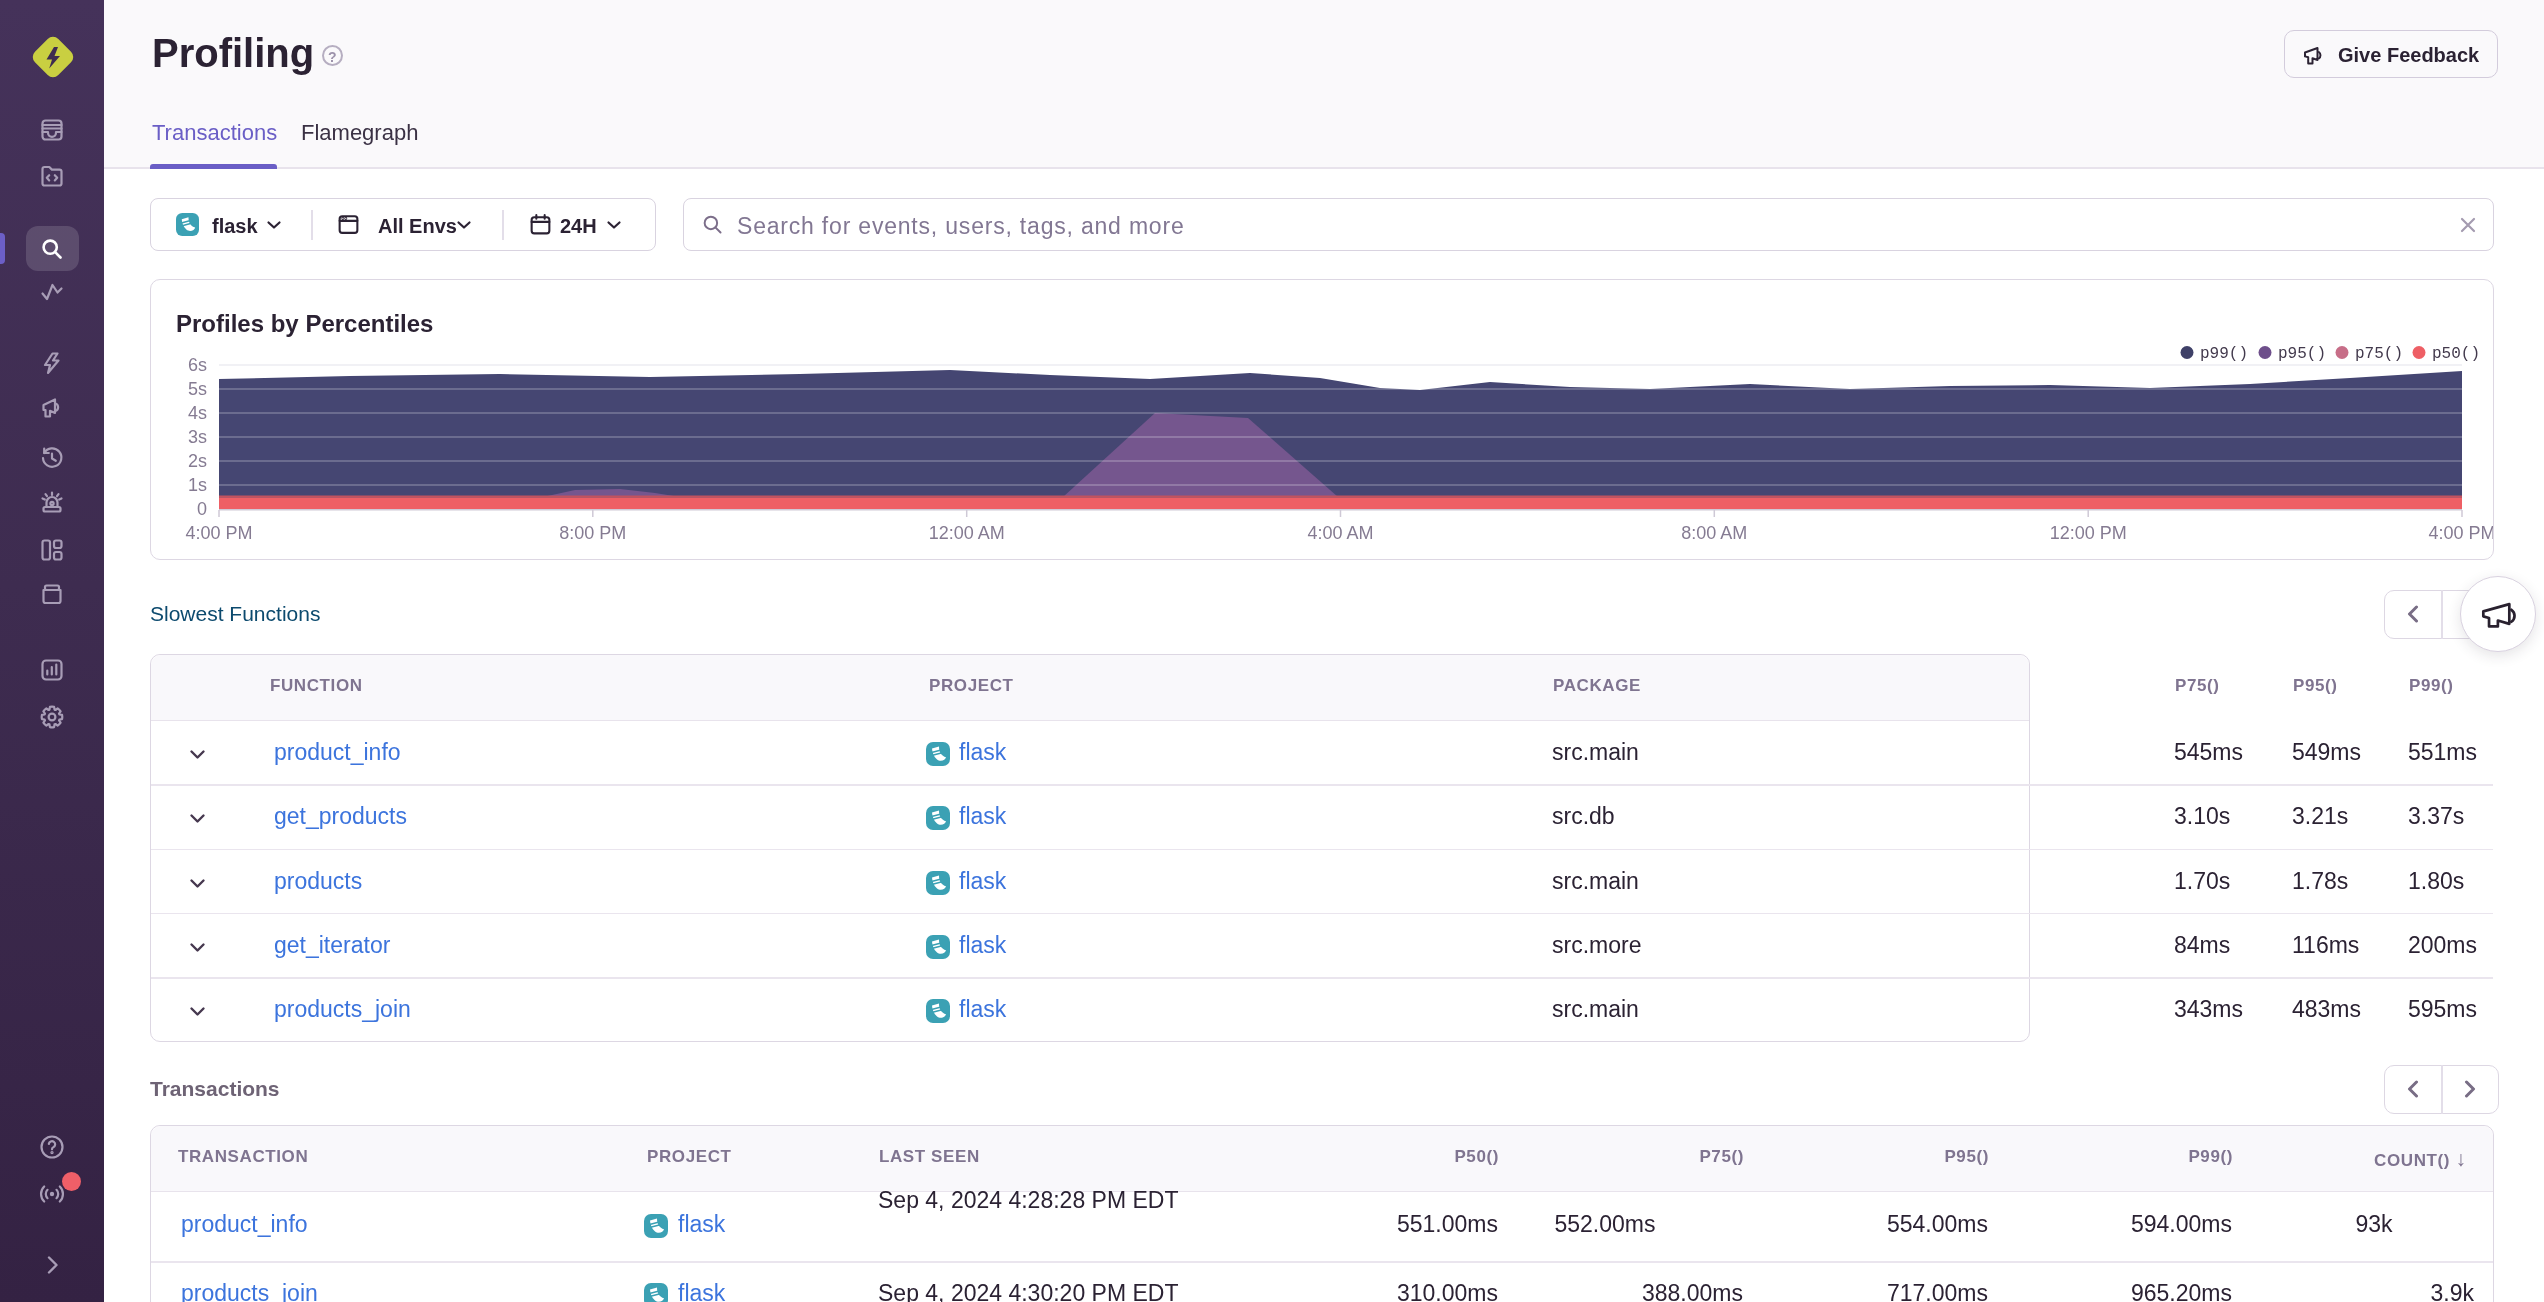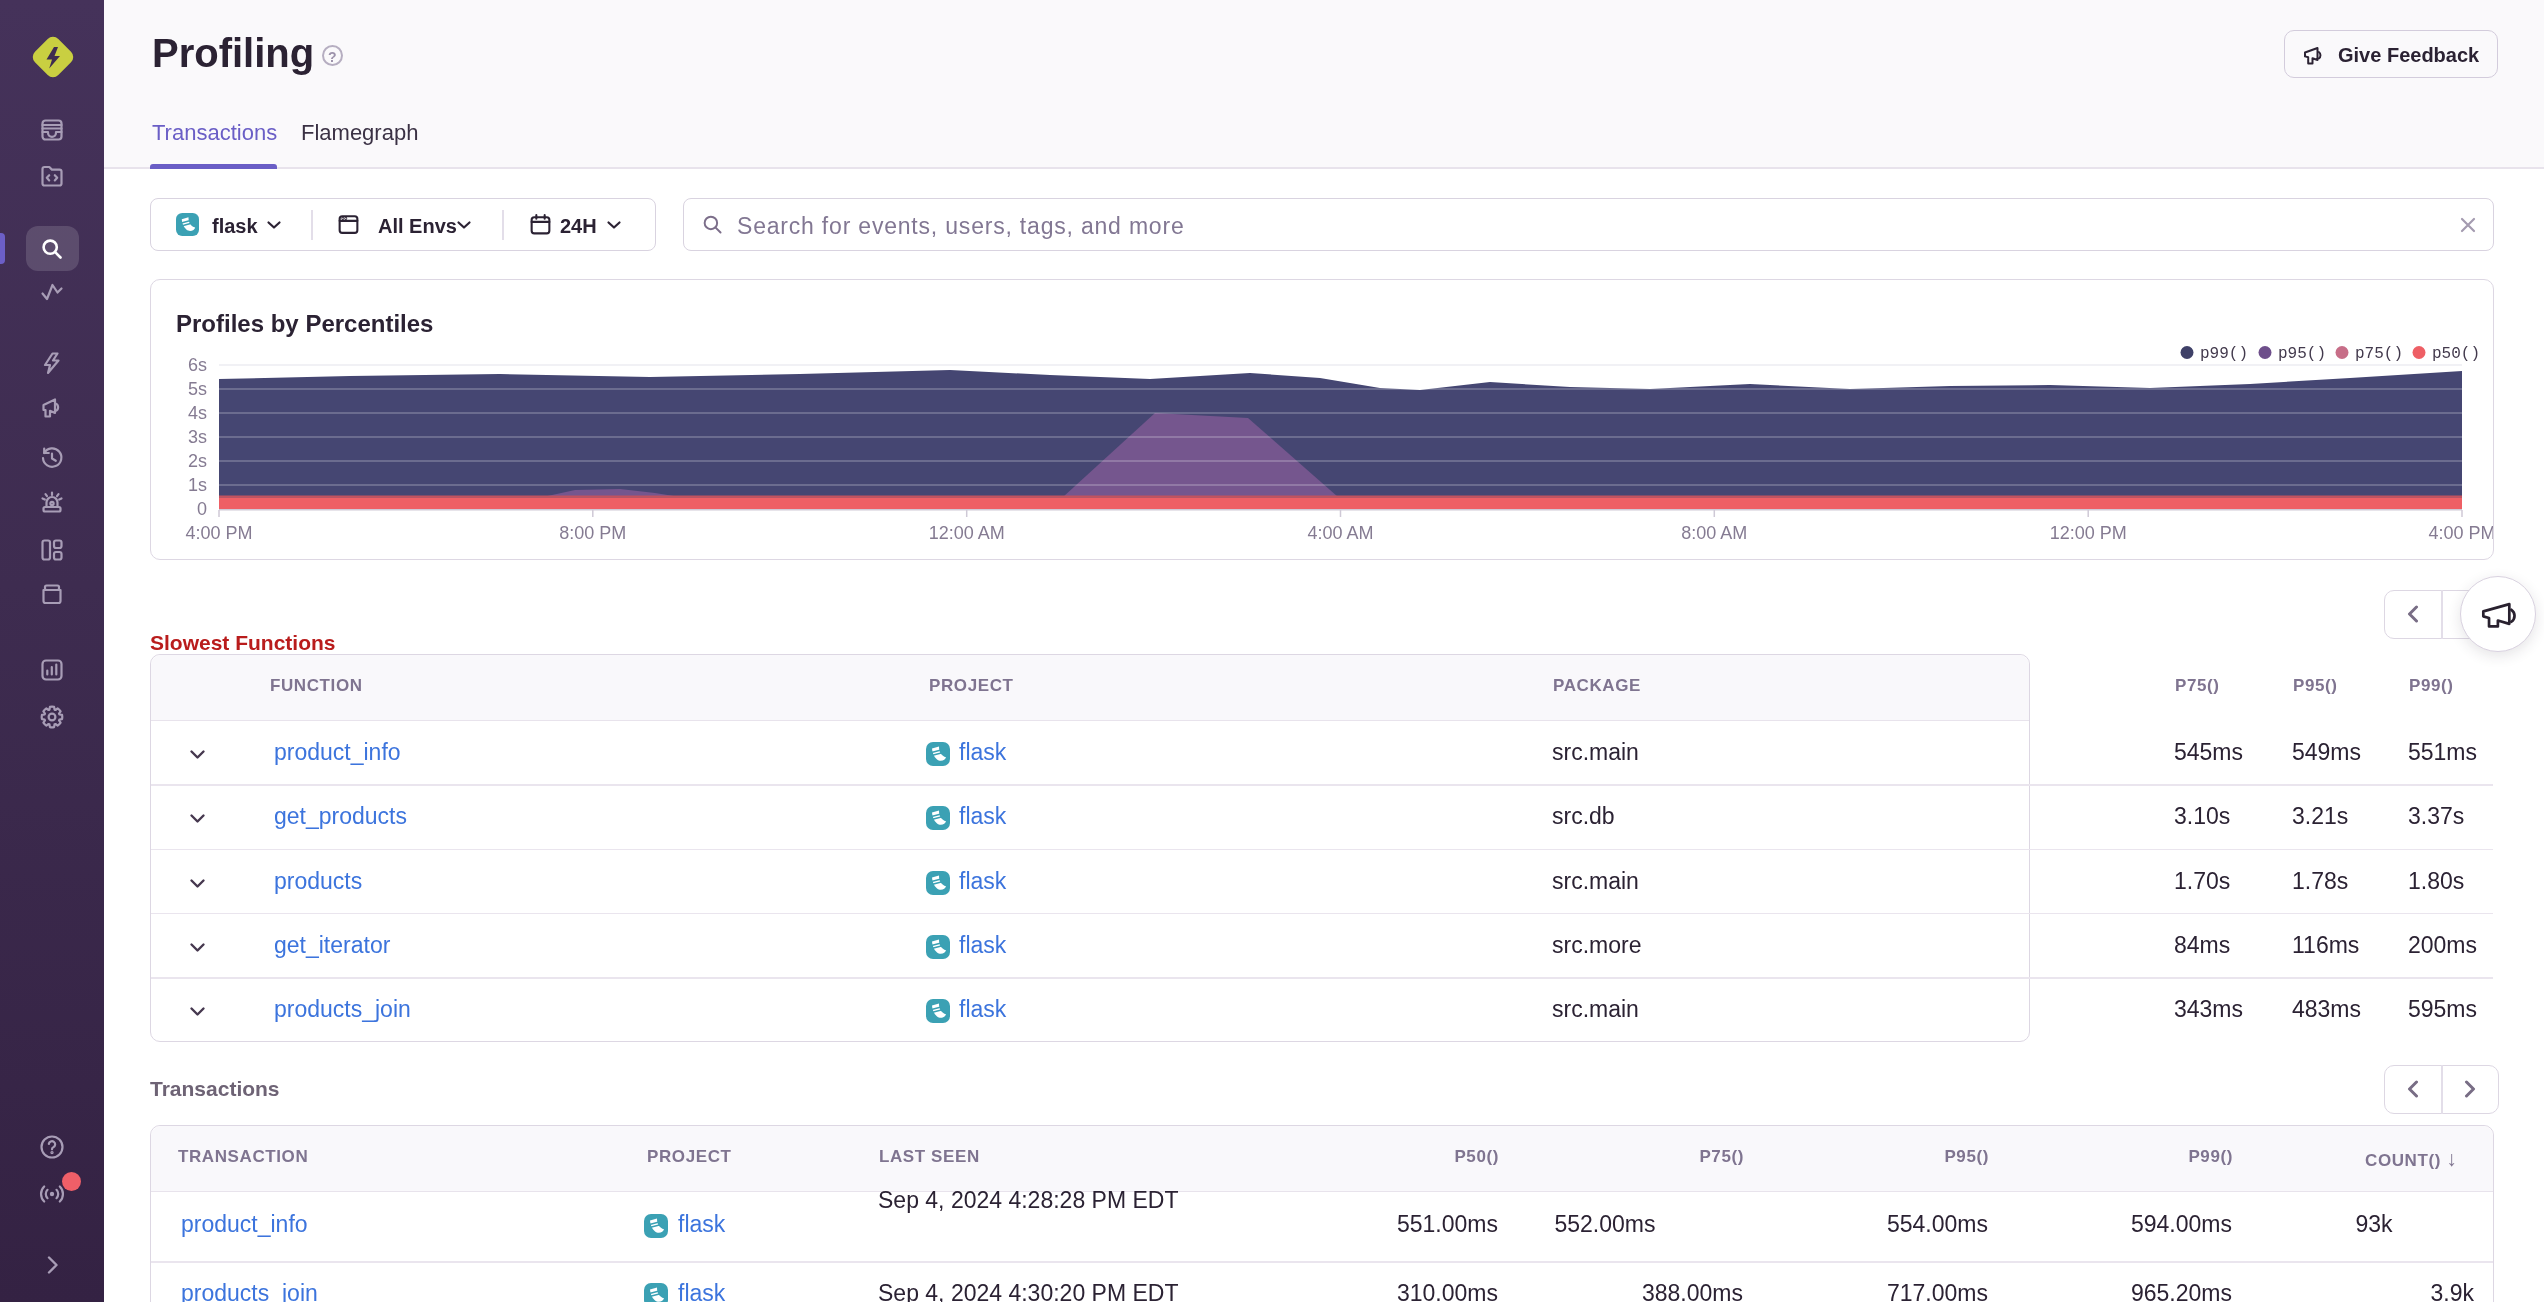--- a/index.html
+++ b/index.html
@@ -213,21 +213,21 @@
     <circle cx="2419" cy="352.5" r="6.5" fill="#ee5f65"></circle>
     <g font-family="Liberation Mono, monospace" font-size="16" fill="#433a4d">
       <text x="2200" y="358">p99()</text>
         <text x="2278" y="358">p95()</text>
       <text x="2355" y="358">p75()</text>
         <text x="2432" y="358">p50()</text>
     </g>
   </g>
 </svg>
 
-<div class="abs lh1" style="left:150px;top:603px;font-size:21px;font-weight:bold;color:#b91c1c;margin-top:29px;">Slowest Functions</div>
+<div class="abs lh1" style="left:150px;top:603px;font-size:21px;font-weight:normal;color:#0c4a6e;">Slowest Functions</div>
 <div class="abs" style="left:2384px;top:590px;width:115px;height:49px;background:#fff;border:1.5px solid #ddd7e3;border-radius:10px;"></div>
 <div class="abs" style="left:2441px;top:590px;width:1.5px;height:49px;background:#e3dee9;"></div>
 <svg class="abs" style="left:2407px;top:605px" width="12" height="18" viewBox="0 0 12 18" fill="none" stroke="#786d85" stroke-width="3" stroke-linejoin="round" stroke-linecap="round">
     <path d="M9.5 2 L2.5 9 L9.5 16"></path>
   </svg>
 
 <div class="abs" style="left:2460px;top:576px;width:76px;height:76px;background:#fff;border:1.5px solid #d9d2e0;border-radius:50%;box-shadow:0 4px 14px rgba(43,34,51,0.12);"></div>
 <svg class="abs" style="left:2480px;top:602px" width="42" height="26" viewBox="0 0 38 25" fill="none" stroke="#29212f" stroke-width="2.6" stroke-linejoin="round" stroke-linecap="round">
   <path d="M2 9 L27 2 V21 L16 17.8 V23.5 H7.5 V15.4 L2 13.8 Z"></path>
     <path d="M29 7.5 a7 7 0 0 1 0 11.5"></path>
@@ -255,21 +255,21 @@
 
 <div class="panel" id="table2" style="left:150px;top:1125px;width:2344px;height:240px;">
   <div class="abs" style="left:0;top:0;width:100%;height:66px;background:#f9f8fb;border-bottom:1.5px solid #e8e3ec;border-radius:10px 10px 0 0;"></div>
   <div class="hdrcell" style="left:27px;top:22px;">TRANSACTION</div>
   <div class="hdrcell" style="left:496px;top:22px;">PROJECT</div>
   <div class="hdrcell" style="left:728px;top:22px;">LAST SEEN</div>
   <div class="hdrcell" style="left:1270px;top:22px;width:78px;text-align:right;">P50()</div>
   <div class="hdrcell" style="left:1515px;top:22px;width:78px;text-align:right;">P75()</div>
   <div class="hdrcell" style="left:1760px;top:22px;width:78px;text-align:right;">P95()</div>
   <div class="hdrcell" style="left:2004px;top:22px;width:78px;text-align:right;">P99()</div>
-  <div class="hdrcell" style="left:2214px;top:22px;width:110px;text-align:left;">COUNT() <span style="letter-spacing:0;font-size:21px;">↓</span></div>
+  <div class="hdrcell" style="left:2214px;top:22px;width:110px;text-align:center;">COUNT() <span style="letter-spacing:0;font-size:21px;">↓</span></div>
 </div>
 
 <div id="t1rows"></div>
 <svg class="abs" style="left:189px;top:749px" width="17" height="11" viewBox="0 0 17 11" fill="none" stroke="#46384f" stroke-width="2.4" stroke-linecap="round" stroke-linejoin="round">
     <path d="M2.5 2.5 L8.5 8.5 L14.5 2.5"></path>
   </svg>
 <div class="cell link" style="left:274px;top:741px;">product_info</div>
 <svg class="abs" style="left:926px;top:742px" width="24" height="24" viewBox="0 0 24 24">
   <rect x="0" y="0" width="24" height="24" rx="7" fill="#3ba1b4"></rect>
   <path d="M6 6.5 L13 4.5 C13 10.5 15.5 14 20 15.2 C19.6 18 14.5 20.5 10.8 17.3 C7.6 14.4 6.2 10 6 6.5 Z" fill="#fff"></path>

